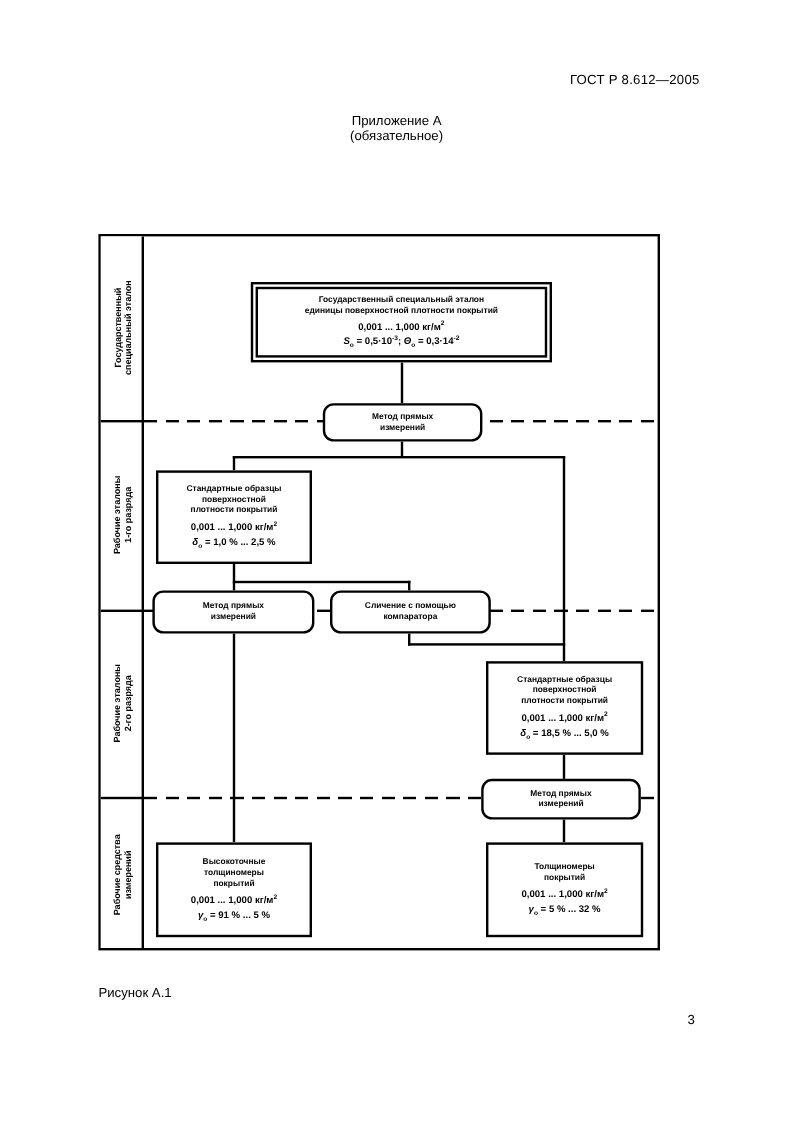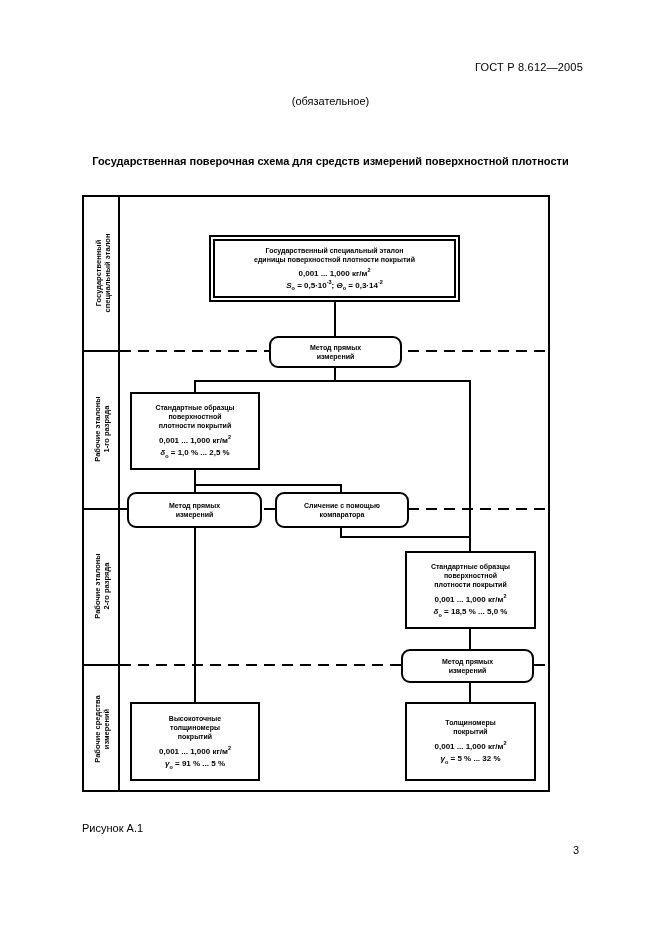--- a/index.html
+++ b/index.html
@@ -77,25 +77,25 @@
   .pagenum { position: absolute; top: 844px; left: 573px; font-size: 11px; }
 </style>
 </head>
 <body>
 
 <div class="page">
 
   <div class="hdr">ГОСТ Р 8.612—2005</div>
 
   <div class="annex">
+    <div>Приложение А</div>
     <div>(обязательное)</div>
   </div>
 
   <div class="title">
-    <div>Государственная поверочная схема для средств измерений поверхностной плотности</div>
   </div>
 
   <div class="frame">
 
     <div class="rule-solid" style="left:0; top:153px; width:36px;"></div>
     <div class="rule-solid" style="left:0; top:311px; width:36px;"></div>
     <div class="rule-solid" style="left:0; top:467px; width:36px;"></div>
     <div class="rule-dash" style="left:36px; top:153px; width:428px;"></div>
     <div class="rule-dash" style="left:36px; top:311px; width:428px;"></div>
     <div class="rule-dash" style="left:36px; top:467px; width:428px;"></div>

